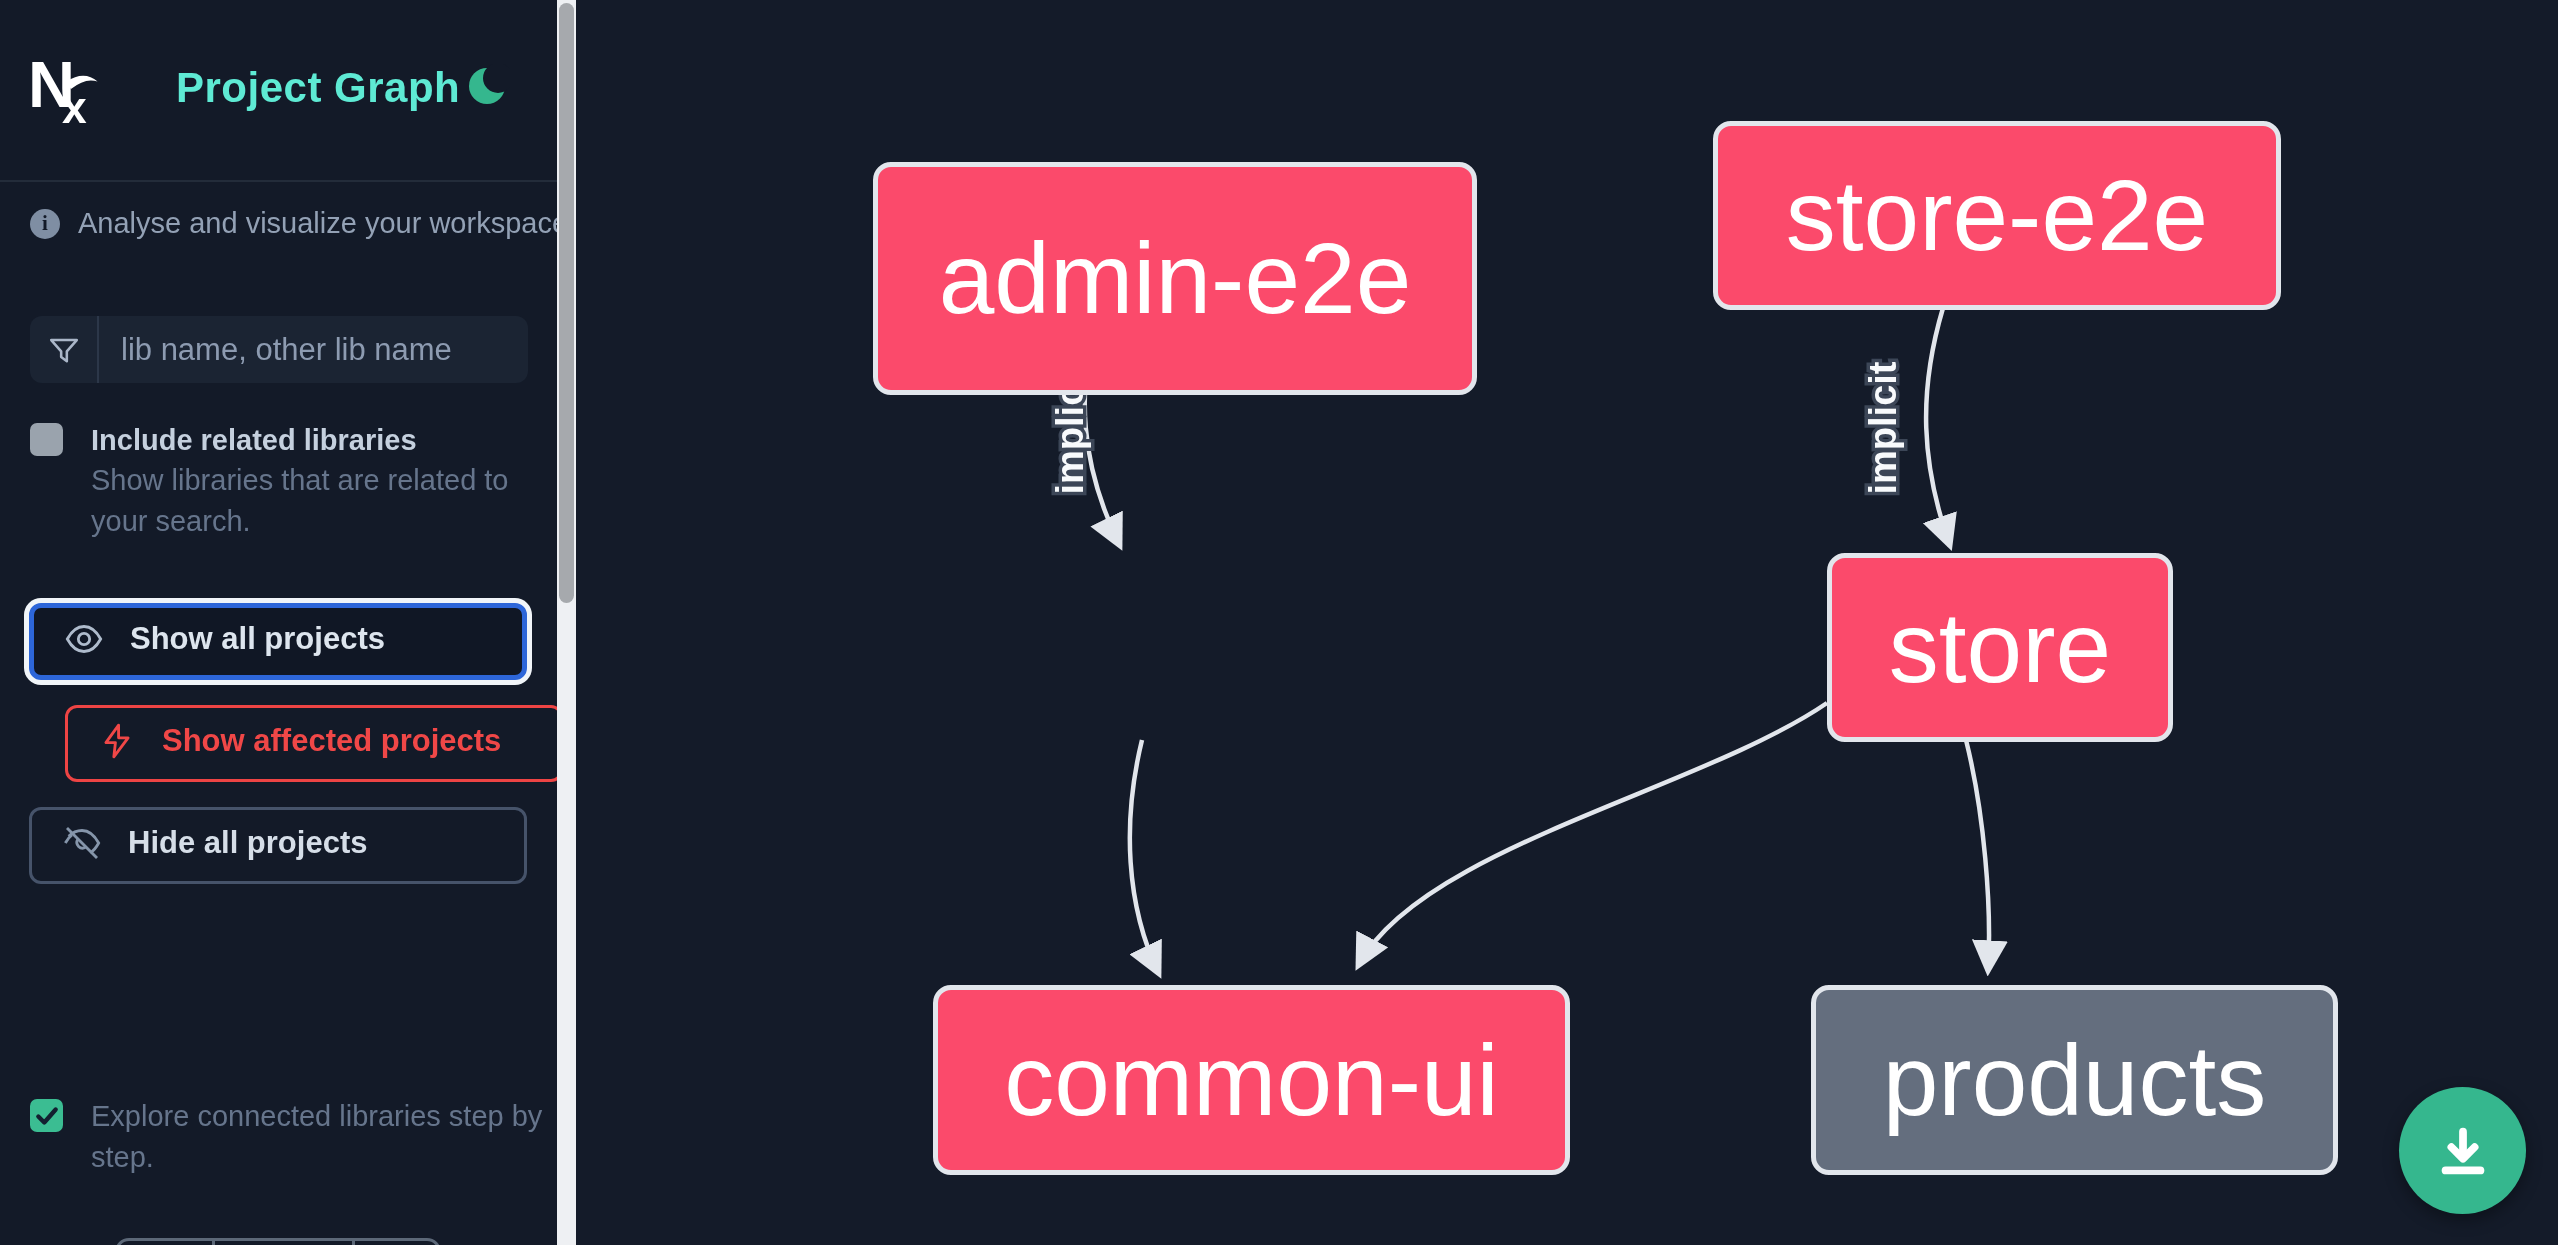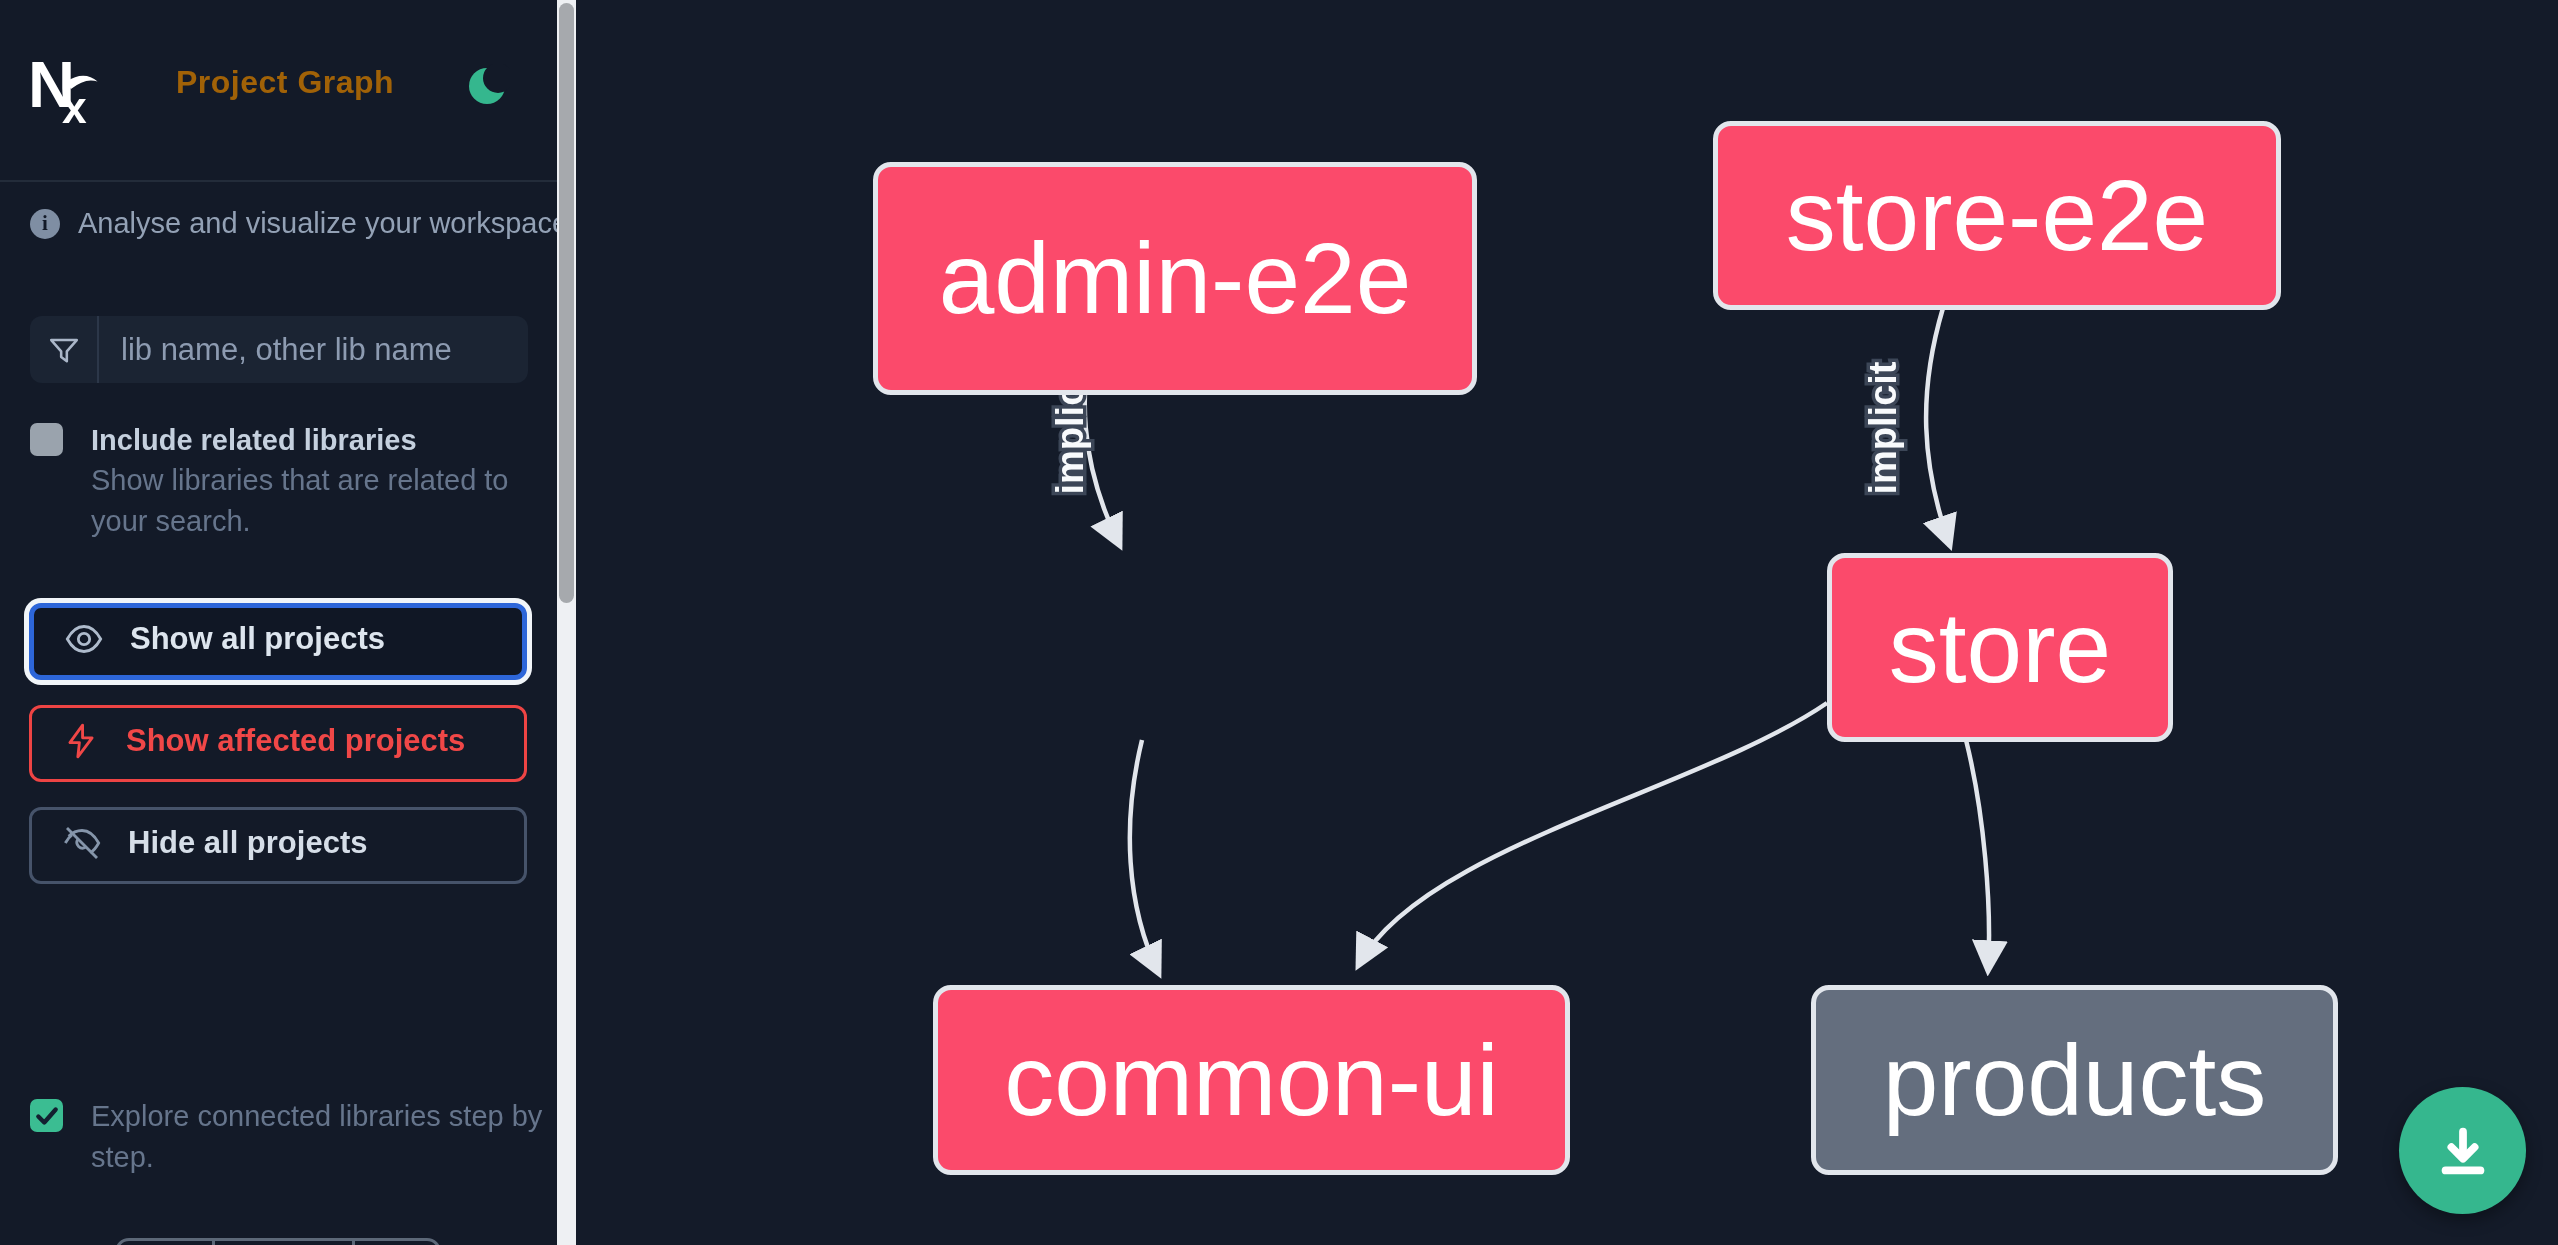--- a/index.html
+++ b/index.html
@@ -4,22 +4,22 @@
 <style>
   html,body{margin:0;padding:0;width:2558px;height:1245px;overflow:hidden;
     background:#141b29;font-family:"Liberation Sans",sans-serif;}
   *{box-sizing:border-box;}
 
   
   .sidebar{position:absolute;left:0;top:0;width:557px;height:1245px;background:#131a28;}
   .sb-header{position:absolute;left:0;top:0;width:557px;height:182px;
     border-bottom:2px solid #232c3a;}
   .nx-logo{position:absolute;left:28px;top:52px;width:74px;height:74px;}
-  .app-title{position:absolute;left:176px;top:64px;margin:0;font-size:32px;font-weight:700;
-    color:#a16207;letter-spacing:.5px;white-space:nowrap;}
+  .app-title{position:absolute;left:176px;top:64px;margin:0;font-size:42px;font-weight:700;
+    color:#5eead4;letter-spacing:.5px;white-space:nowrap;}
   .theme-toggle{position:absolute;left:466px;top:64px;width:44px;height:44px;background:none;
     border:none;padding:0;cursor:pointer;}
 
   .tagline-row{position:absolute;left:30px;top:207px;display:flex;align-items:center;gap:18px;}
   .info-icon{width:30px;height:30px;border-radius:50%;background:#7f8ea3;color:#131a28;
     font-size:21px;font-weight:700;display:flex;align-items:center;justify-content:center;
     font-family:"Liberation Serif",serif;flex:0 0 auto;}
   .tagline-text{font-size:29px;color:#93a1b5;white-space:nowrap;}
 
   .search-box{position:absolute;left:30px;top:316px;width:498px;height:67px;background:#1b2433;
@@ -154,21 +154,21 @@
   </label>
 
   <button class="sb-btn btn-focused" style="top:603px;">
     <svg width="40" height="40" viewBox="0 0 24 24" fill="none" stroke="#aebbcc" stroke-width="1.7">
       <path d="M2 12 C5 6.5 8.5 4.5 12 4.5 C15.5 4.5 19 6.5 22 12 C19 17.5 15.5 19.5 12 19.5 C8.5 19.5 5 17.5 2 12 Z"></path>
       <circle cx="12" cy="12" r="3.4"></circle>
     </svg>
     <span class="lbl">Show all projects</span>
   </button>
 
-  <button class="sb-btn btn-affected" style="top:705px;">
+  <button class="sb-btn btn-affected" style="top:705px;margin-left:36px;">
     <svg width="38" height="38" viewBox="0 0 24 24" fill="none" stroke="#f04747" stroke-width="1.8" stroke-linejoin="round">
       <path d="M13 2 L5 13 L11 13 L10 22 L19 10 L13 10 Z"></path>
     </svg>
     <span class="lbl">Show affected projects</span>
   </button>
 
   <button class="sb-btn btn-default" style="top:807px;">
     <svg width="40" height="40" viewBox="0 0 24 24" fill="none" stroke="#8595aa" stroke-width="1.7">
       <path d="M4 8 C6.5 5.5 9 4.5 12 4.5 C15.5 4.5 19 6.5 22 12 C20.5 14.8 18.8 16.7 17 17.9"></path>
       <path d="M9.5 9.8 A3.4 3.4 0 0 0 14.2 14.5"></path>

